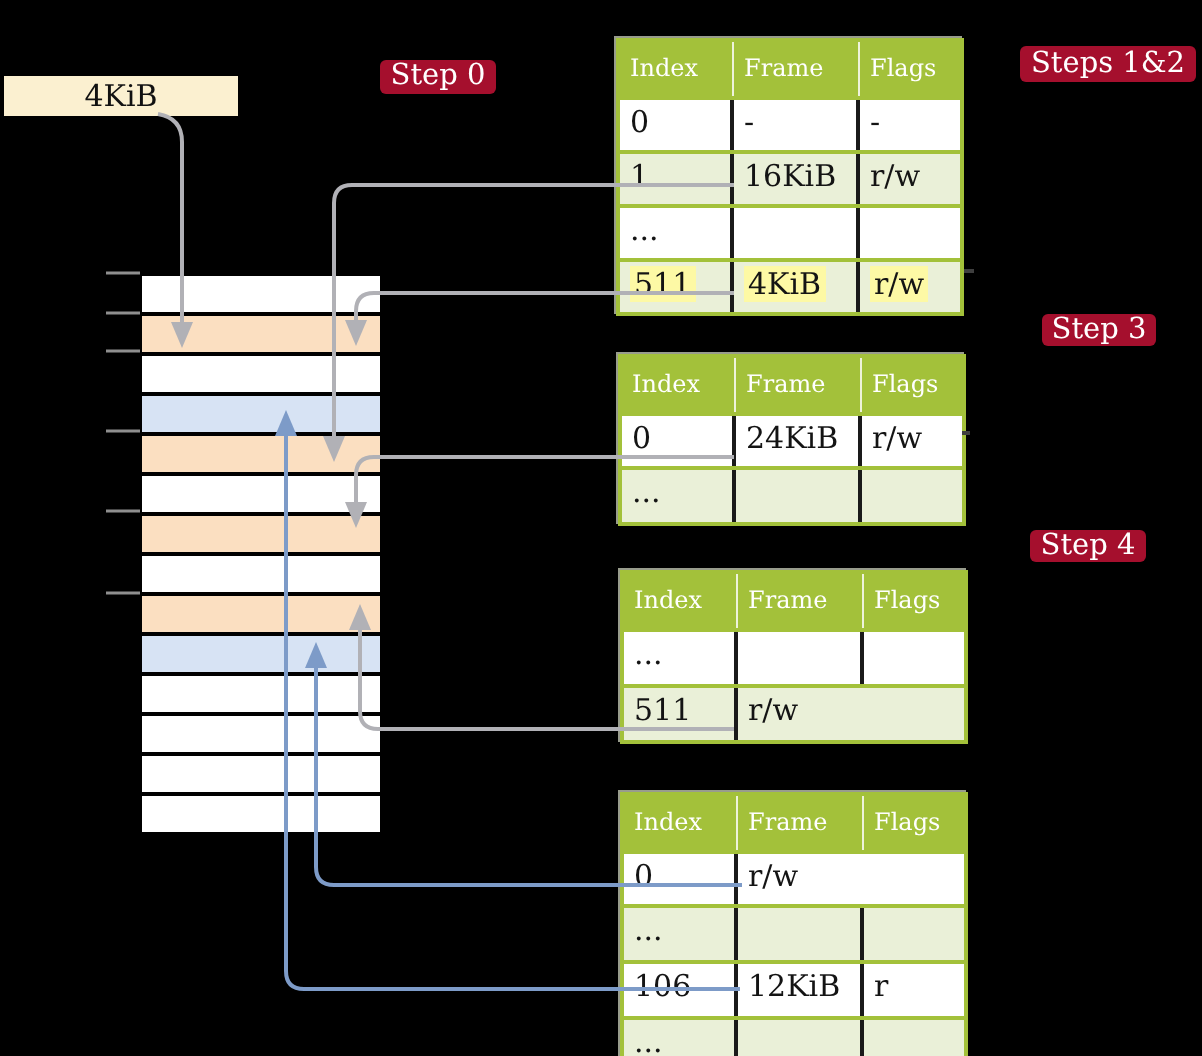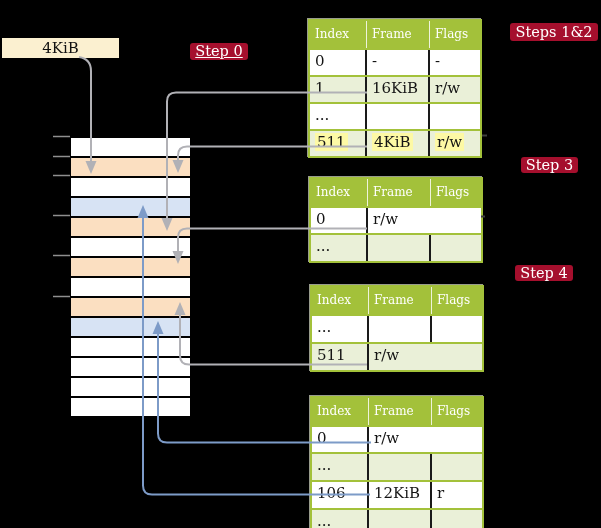--- a/index.html
+++ b/index.html
@@ -4,21 +4,21 @@
 <style>
   html,body{margin:0;padding:0;background:#000;}
   #stage{position:relative;width:601px;height:528px;background:#000;overflow:hidden;
          font-family:"DejaVu Serif","Liberation Serif",serif;}
   
   .label-box{position:absolute;left:2px;top:38px;width:117px;height:20px;
              background:#fbf0d0;color:#111;font-size:15px;line-height:20px;text-align:center;}
   
   .badge{position:absolute;background:#a50f2d;color:#fff;font-size:14.5px;
          text-align:center;border-radius:3px;}
-  #badge-step0 {left:190px;top:43px;width:58px;height:17px;line-height:17px;text-decoration:underline;}
+  #badge-step0 {left:190px;top:30px;width:58px;height:17px;line-height:17px;}
   #badge-steps12{left:510px;top:23px;width:88px;height:18px;line-height:18px;}
   #badge-step3 {left:521px;top:157px;width:57px;height:16px;line-height:16px;text-align:center;}
   #badge-step4 {left:515px;top:265px;width:58px;height:16px;line-height:16px;}
   
   .pt{position:absolute;width:174px;background:#fff;border:2px solid #a3c13a;
       box-shadow:-1px -1px 0 rgba(190,195,175,.8);box-sizing:border-box;color:#141414;}
   #t1{left:308px;top:19px;}
   #t2{left:309px;top:177px;}
   #t3{left:310px;top:285px;}
   #t4{left:310px;top:396px;}
@@ -101,20 +101,21 @@
   </div>
 
   <div class="pt" id="t2">
     <div class="pt-head">
       <div class="pt-hcell c1">Index</div>
       <div class="pt-hcell c2">Frame</div>
       <div class="pt-hcell c3">Flags</div>
     </div>
     <div class="pt-row">
       <div class="pt-cell c1">0</div>
+      <div class="pt-cell c2">24KiB</div>
       <div class="pt-cell c3">r/w</div>
     </div>
     <div class="pt-row g h26">
       <div class="pt-cell c1">...</div>
       <div class="pt-cell c2"></div>
       <div class="pt-cell c3"></div>
     </div>
   </div>
 
   <div class="pt" id="t3">

